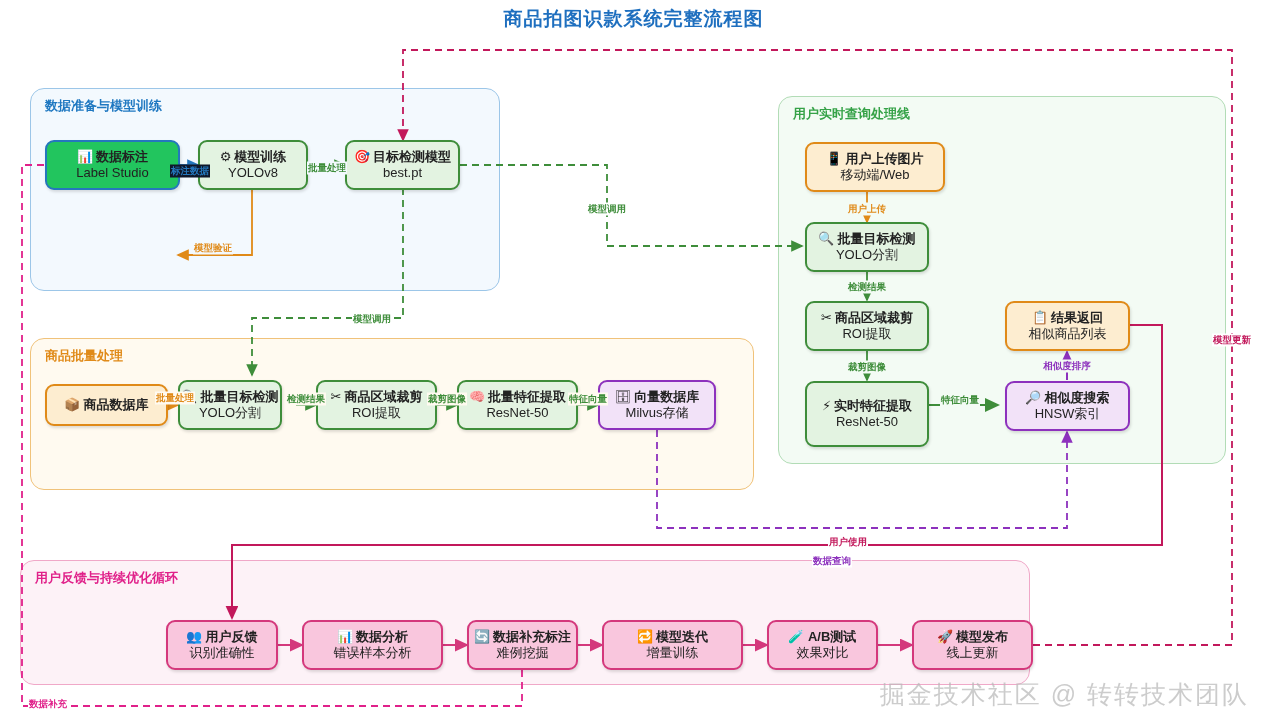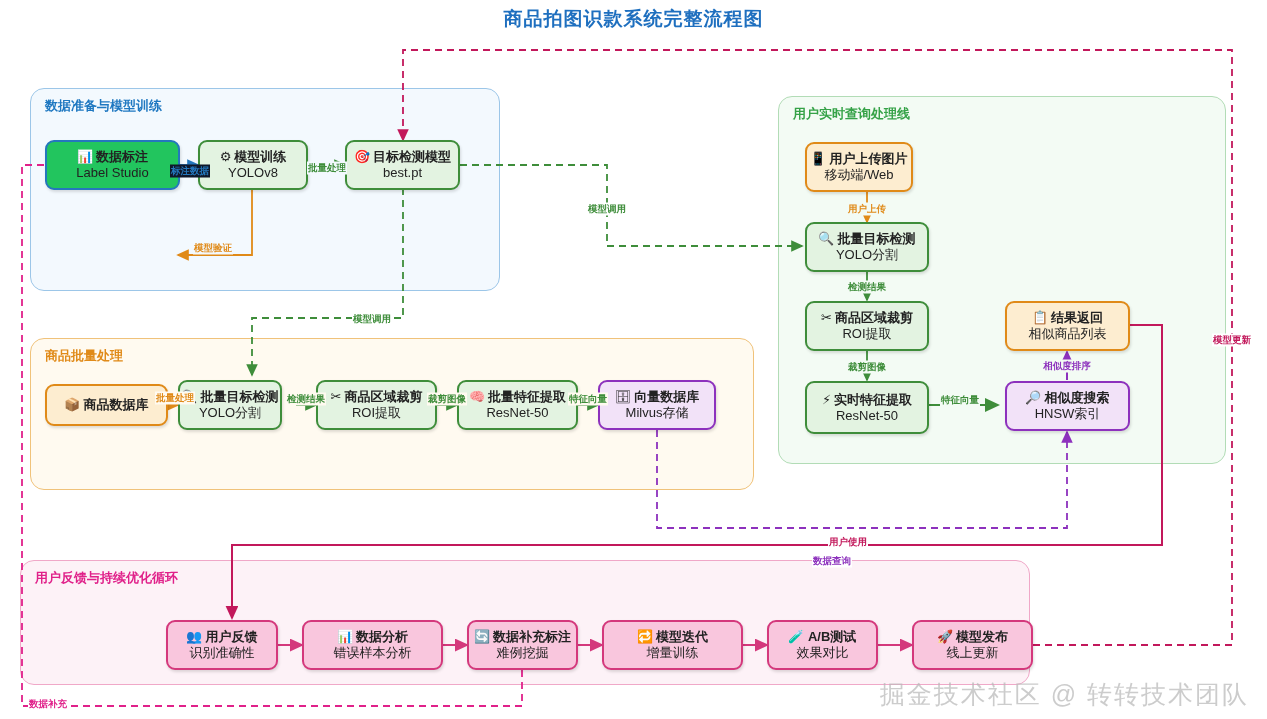--- a/index.html
+++ b/index.html
@@ -183,33 +183,33 @@
   </div>
   <div class="node n-green" style="left:457px; top:380px; width:121px; height:50px;">
     <div class="ln1"><span class="ico">🧠</span><span>批量特征提取</span></div>
     <div class="ln2">ResNet-50</div>
   </div>
   <div class="node n-purple" style="left:598px; top:380px; width:118px; height:50px;">
     <div class="ln1"><span class="ico">🗄</span><span>向量数据库</span></div>
     <div class="ln2">Milvus存储</div>
   </div>
 
-  <div class="node n-orange" style="left:805px; top:142px; width:108px; height:50px;">
+  <div class="node n-orange" style="left:805px; top:142px; width:140px; height:50px;">
     <div class="ln1"><span class="ico">📱</span><span>用户上传图片</span></div>
     <div class="ln2">移动端/Web</div>
   </div>
   <div class="node n-green" style="left:805px; top:222px; width:124px; height:50px;">
     <div class="ln1"><span class="ico">🔍</span><span>批量目标检测</span></div>
     <div class="ln2">YOLO分割</div>
   </div>
   <div class="node n-green" style="left:805px; top:301px; width:124px; height:50px;">
     <div class="ln1"><span class="ico">✂</span><span>商品区域裁剪</span></div>
     <div class="ln2">ROI提取</div>
   </div>
-  <div class="node n-green" style="left:805px; top:381px; width:124px; height:53px;">
+  <div class="node n-green" style="left:805px; top:381px; width:124px; height:66px;">
     <div class="ln1"><span class="ico">⚡</span><span>实时特征提取</span></div>
     <div class="ln2">ResNet-50</div>
   </div>
   <div class="node n-purple" style="left:1005px; top:381px; width:125px; height:50px;">
     <div class="ln1"><span class="ico">🔎</span><span>相似度搜索</span></div>
     <div class="ln2">HNSW索引</div>
   </div>
   <div class="node n-orange" style="left:1005px; top:301px; width:125px; height:50px;">
     <div class="ln1"><span class="ico">📋</span><span>结果返回</span></div>
     <div class="ln2">相似商品列表</div>

